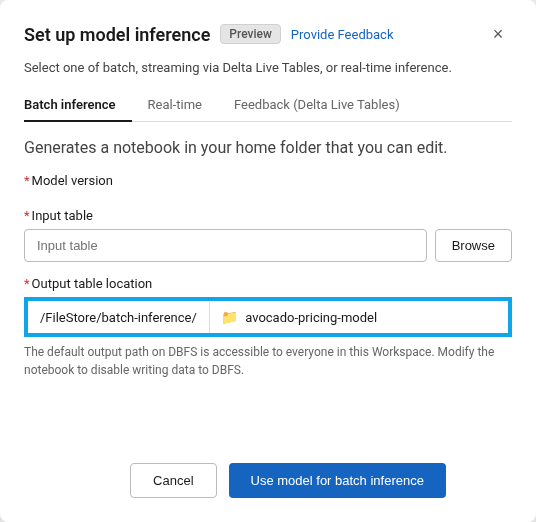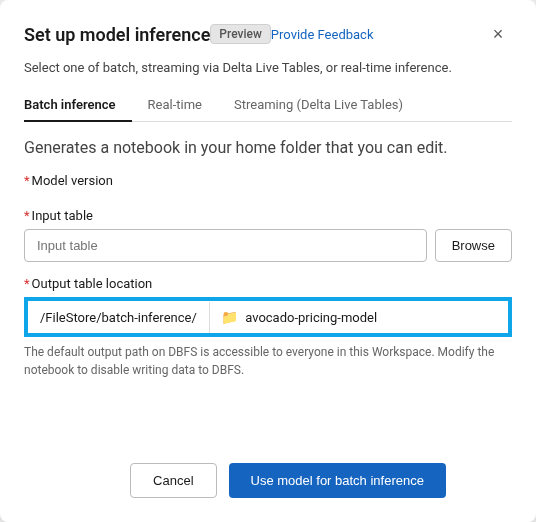--- a/index.html
+++ b/index.html
@@ -24,20 +24,21 @@
       min-height: 522px;
       box-shadow: 0 4px 20px rgba(0,0,0,0.15);
       display: flex;
       flex-direction: column;
       padding: 20px 24px 24px;
     }
 
     .modal-header {
       display: flex;
       align-items: center;
+      gap: 10px;
       margin-bottom: 12px;
     }
 
     .modal-title {
       font-size: 18px;
       font-weight: 600;
       color: #1a1a1a;
       flex-shrink: 0;
     }
 
@@ -266,21 +267,21 @@
   <p class="subtitle">Select one of batch, streaming via Delta Live Tables, or real-time inference.</p>
 
   <div class="tabs">
     <div class="tab active">
       <span>Batch inference</span>
     </div>
     <div class="tab">
       <span>Real-time</span>
     </div>
     <div class="tab">
-      <span>Streaming (Delta Live Tables)</span>
+      <span>Feedback (Delta Live Tables)</span>
     </div>
   </div>
 
   <p class="generates-text">Generates a notebook in your home folder that you can edit.</p>
 
   <div class="field-group">
     <div class="field-label">
       <span class="required-star">*</span>
       <span>Model version</span>
     </div>

